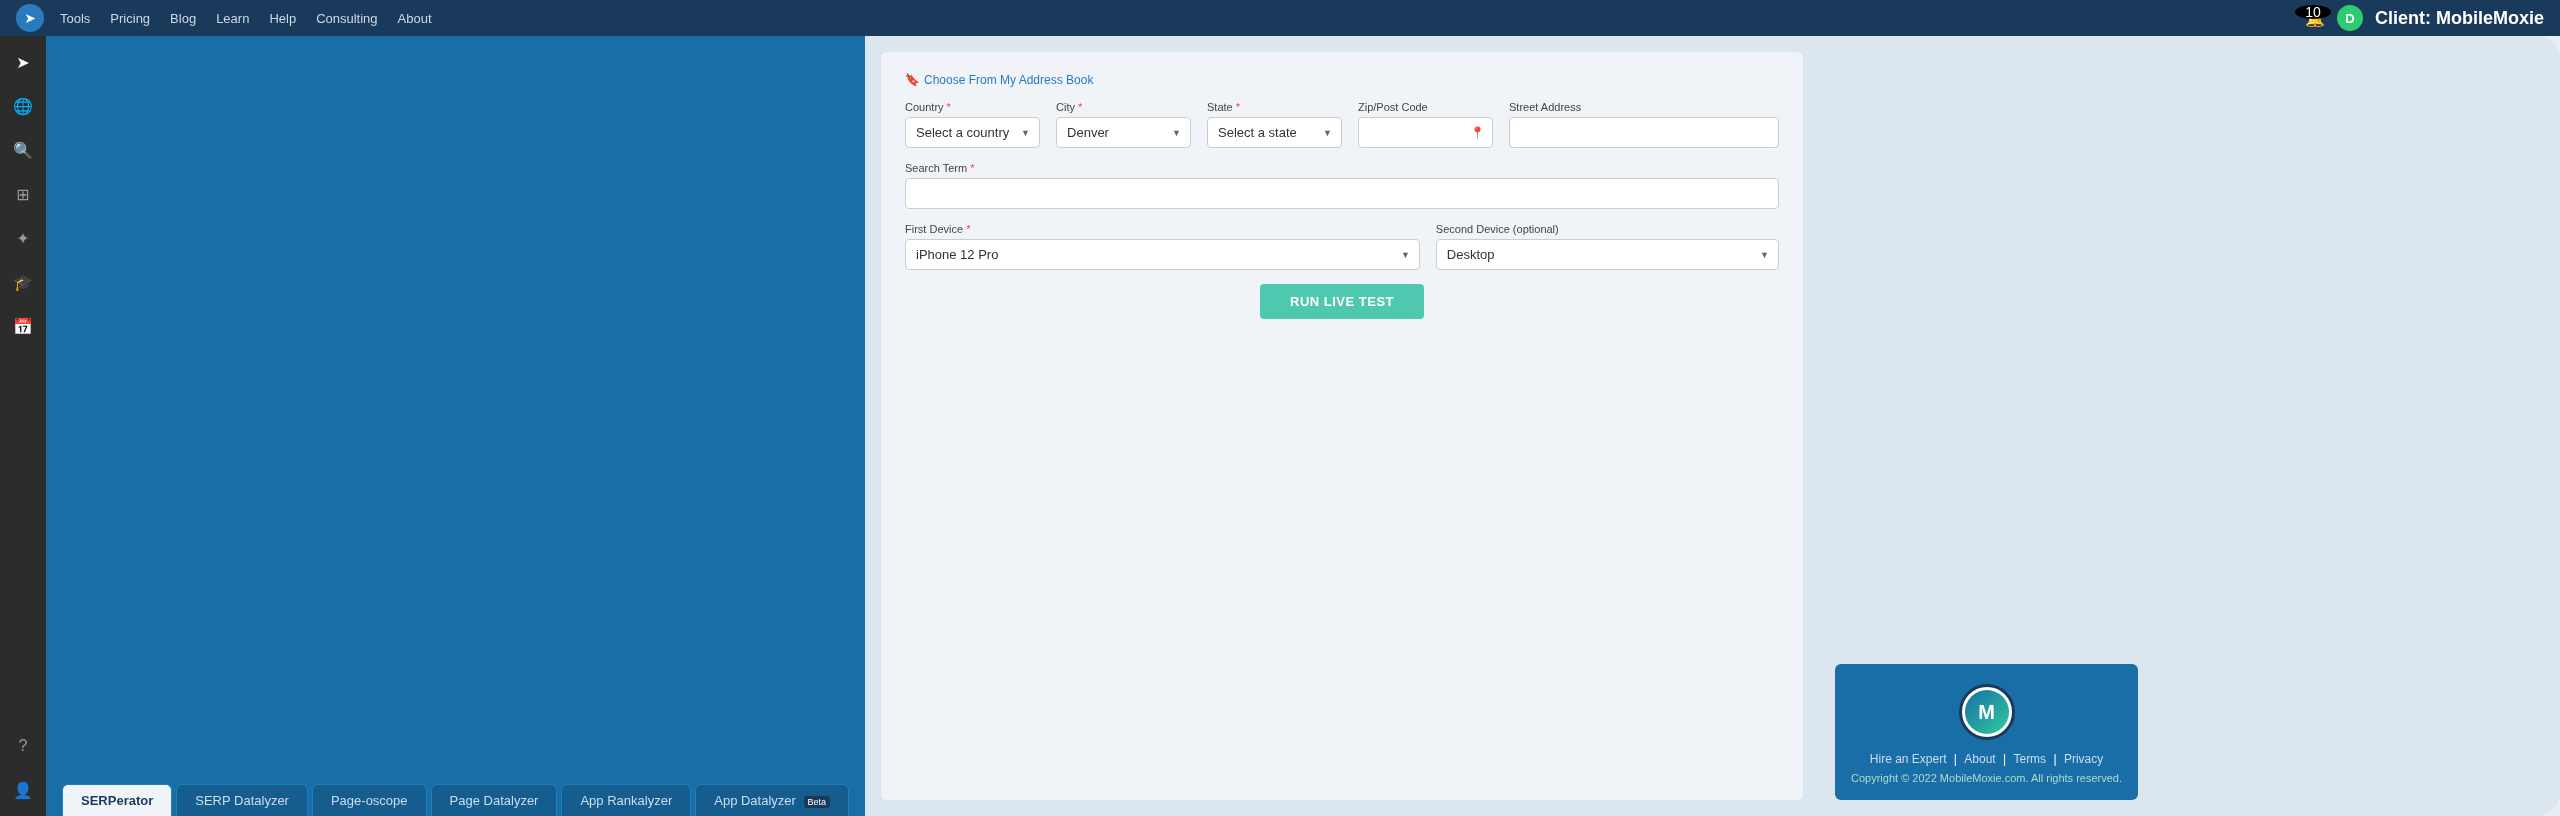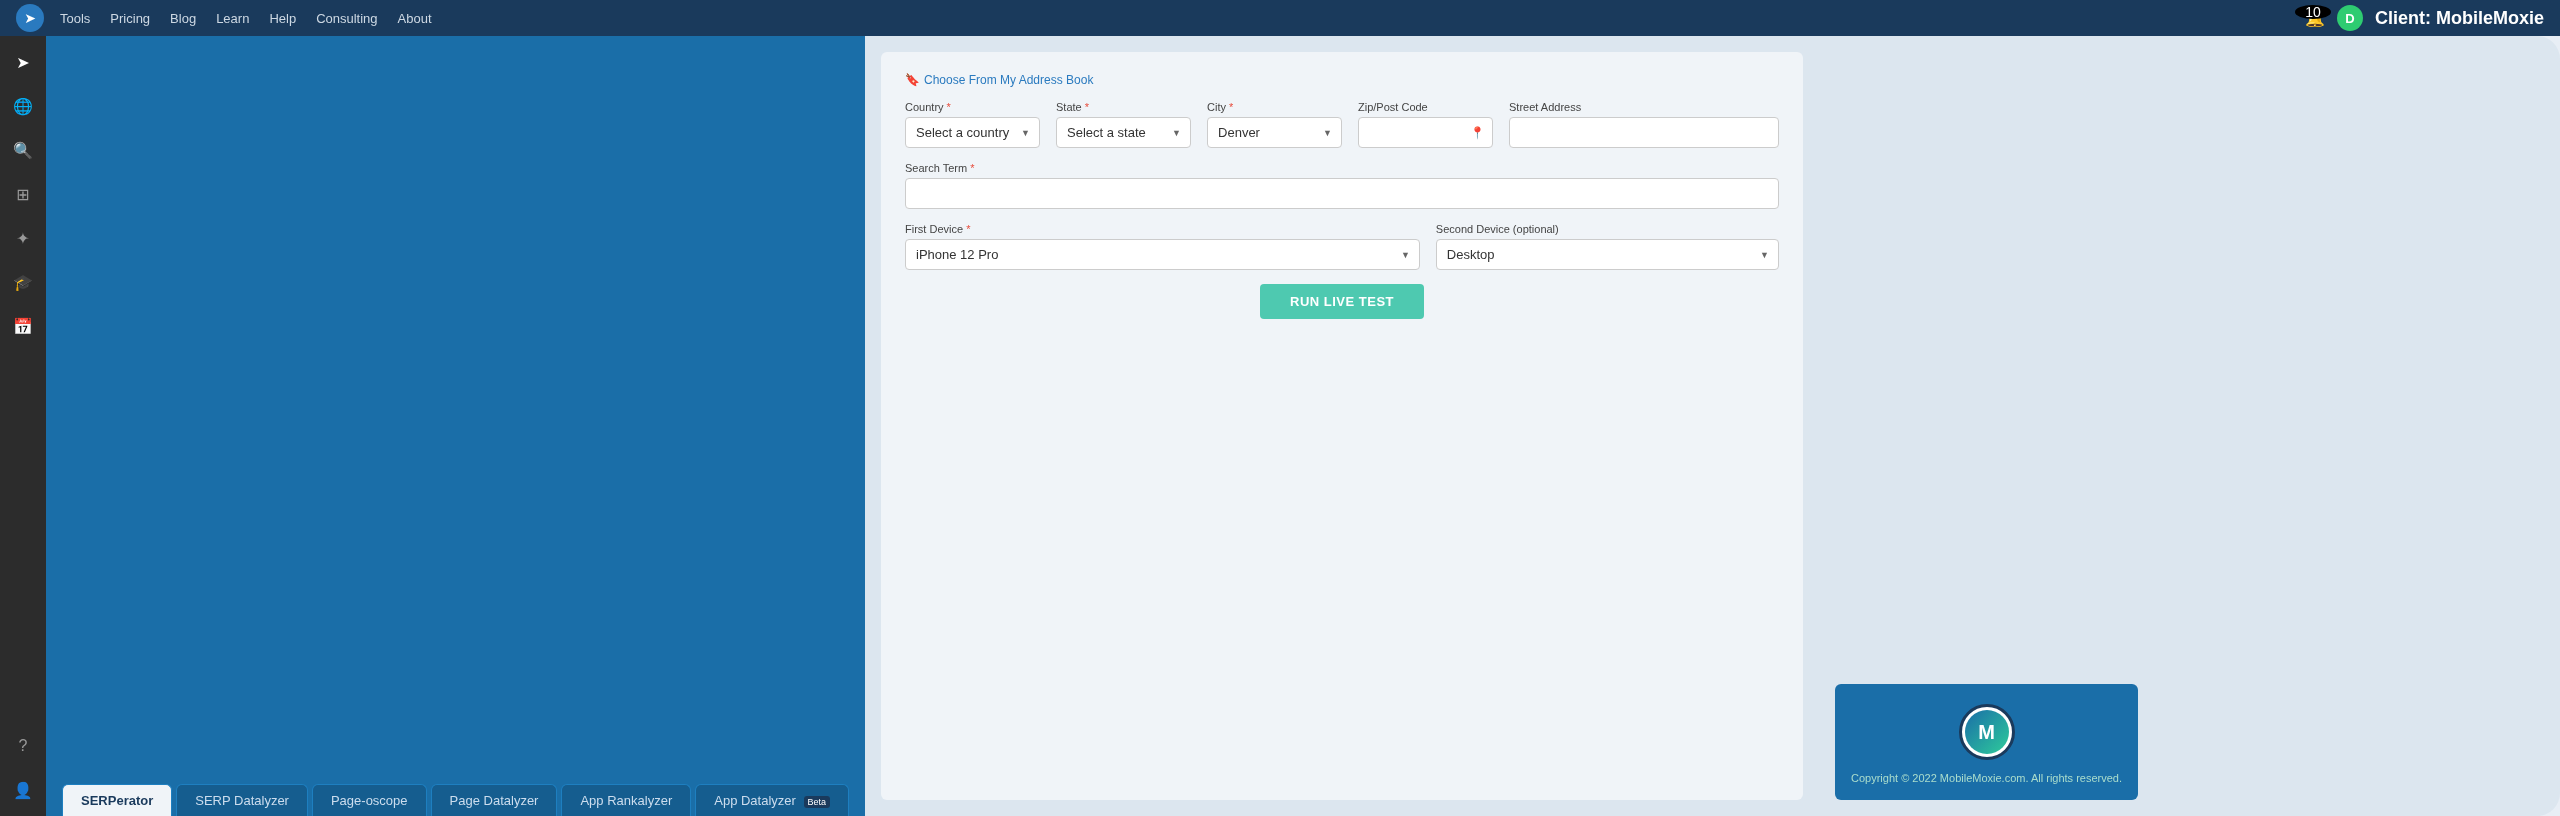--- a/index.html
+++ b/index.html
@@ -415,43 +415,43 @@
               <option>United States</option>
               <option>United Kingdom</option>
               <option>Canada</option>
               <option>Australia</option>
             </select>
           </div>
         </div>
 
         <div class="form-group">
           <label>
+            <span>City</span><span class="required"> *</span>
+          </label>
+          <div class="select-wrapper">
+            <select>
+              <option selected="">Denver</option>
+              <option>Boulder</option>
+              <option>Colorado Springs</option>
+              <option>Aurora</option>
+            </select>
+          </div>
+        </div>
+
+        <div class="form-group">
+          <label>
             <span>State</span><span class="required"> *</span>
           </label>
           <div class="select-wrapper">
             <select>
               <option value="">Select a state</option>
               <option>Colorado</option>
               <option>California</option>
               <option>New York</option>
               <option>Texas</option>
-            </select>
-          </div>
-        </div>
-
-        <div class="form-group">
-          <label>
-            <span>City</span><span class="required"> *</span>
-          </label>
-          <div class="select-wrapper">
-            <select>
-              <option selected="">Denver</option>
-              <option>Boulder</option>
-              <option>Colorado Springs</option>
-              <option>Aurora</option>
             </select>
           </div>
         </div>
 
         <div class="form-group">
           <label>Zip/Post Code</label>
           <div class="zip-wrapper">
             <input type="text" value="" style="">
             <span class="zip-icon">📍</span>
           </div>
@@ -505,17 +505,26 @@
       <button class="btn-run">RUN LIVE TEST</button>
     </div>
 
 
     <div class="footer">
       <div class="footer-logo">
         <div class="footer-logo-inner">
           <span>M</span>
         </div>
       </div>
+      <div class="footer-links">
+        <a href="#">Hire an Expert</a>
+        <span> | </span>
+        <a href="#">About</a>
+        <span> | </span>
+        <a href="#">Terms</a>
+        <span> | </span>
+        <a href="#">Privacy</a>
+      </div>
       <div class="footer-copyright">Copyright © 2022 MobileMoxie.com. All rights reserved.</div>
     </div>
 
   </div>
 </div>
 
 </body></html>

